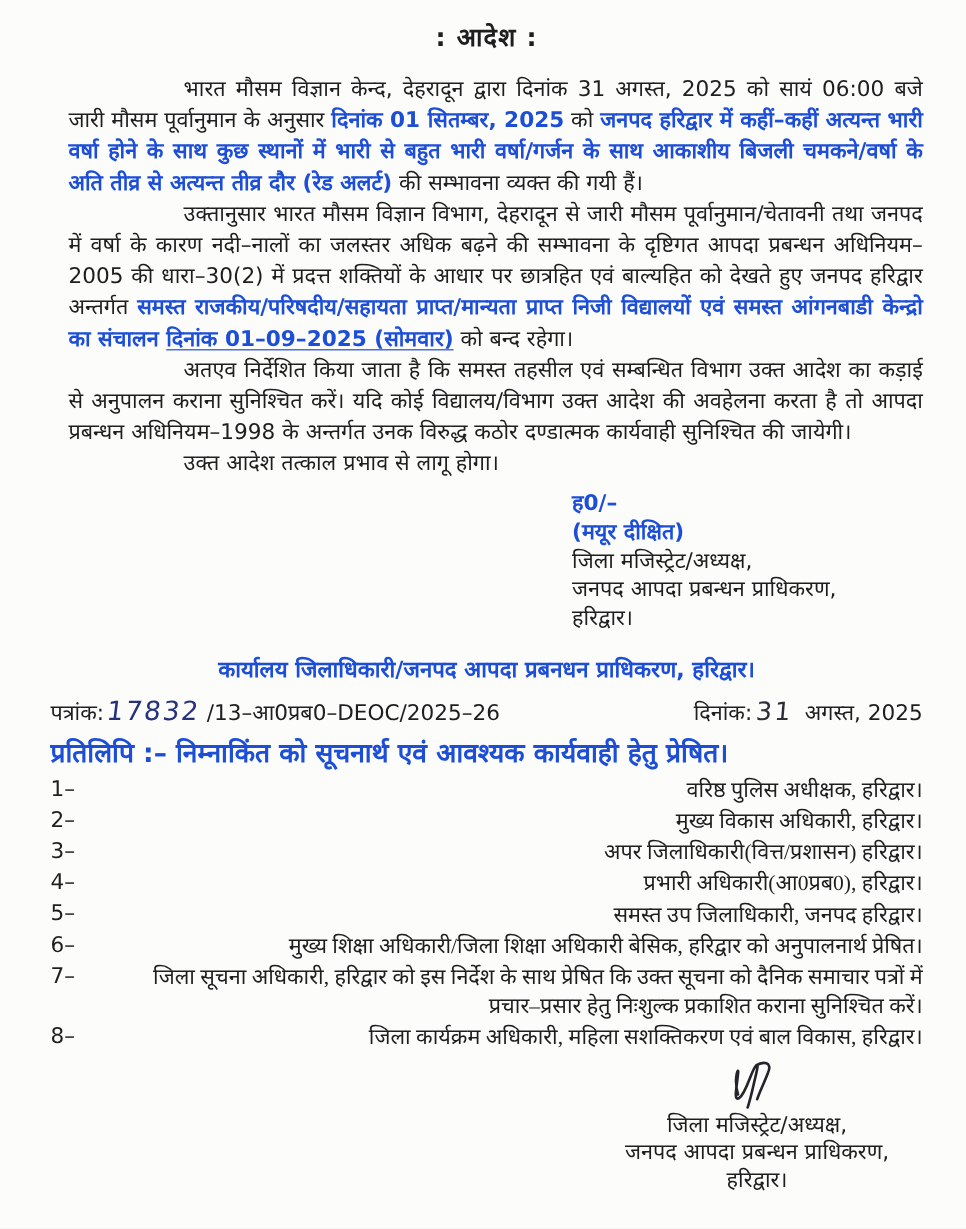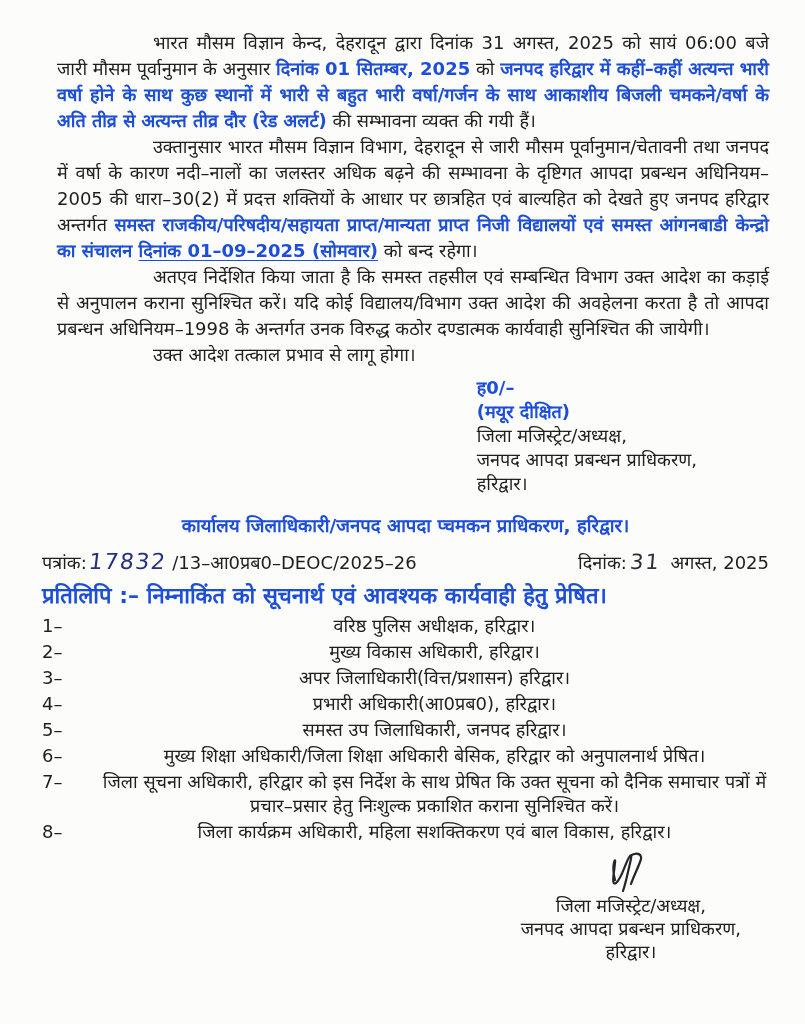--- a/index.html
+++ b/index.html
@@ -67,53 +67,54 @@
     transform:skewX(-5deg);
     margin:0 10px 0 3px;
   }
   .copy-line {
     font-size:22px;
     margin-top:5px;
   }
   .recipients { margin-top:5px; font-size:18px; }
   .recipient-row { display:flex; line-height:24px; margin-top:2px; }
   .recipient-row .num { flex:none; width:58px; }
-  .recipient-row .rtext { flex:1; text-align:center; }
+  .recipient-row .rtext { flex:1; text-align:right;font-family:Liberation Serif, serif; }
   .sig-bottom {
     width:fit-content;
     margin:6px 28px 0 auto;
     text-align:center;
     font-size:18px;
     line-height:23px;
   }
   .scribble { display:block; margin:0 auto 2px auto; }
 </style>
 </head>
 <body>
 
 <div class="page">
 
+  <div class="title">: आदेश :</div>
 
   <p class="para first"><span>भारत मौसम विज्ञान केन्द, देहरादून द्वारा दिनांक 31 अगस्त, 2025 को सायं 06:00 बजे जारी मौसम पूर्वानुमान के अनुसार </span><span class="b">दिनांक 01 सितम्बर, 2025</span><span> को </span><span class="b">जनपद हरिद्वार में कहीं–कहीं अत्यन्त भारी वर्षा होने के साथ कुछ स्थानों में भारी से बहुत भारी वर्षा/गर्जन के साथ आकाशीय बिजली चमकने/वर्षा के अति तीव्र से अत्यन्त तीव्र दौर (रेड अलर्ट)</span><span> की सम्भावना व्यक्त की गयी हैं।</span></p>
 
   <p class="para"><span>उक्तानुसार भारत मौसम विज्ञान विभाग, देहरादून से जारी मौसम पूर्वानुमान/चेतावनी तथा जनपद में वर्षा के कारण नदी–नालों का जलस्तर अधिक बढ़ने की सम्भावना के दृष्टिगत आपदा प्रबन्धन अधिनियम–2005 की धारा–30(2) में प्रदत्त शक्तियों के आधार पर छात्रहित एवं बाल्यहित को देखते हुए जनपद हरिद्वार अन्तर्गत </span><span class="b">समस्त राजकीय/परिषदीय/सहायता प्राप्त/मान्यता प्राप्त निजी विद्यालयों एवं समस्त आंगनबाडी केन्द्रो का संचालन </span><span class="b u">दिनांक 01–09–2025 (सोमवार)</span><span> को बन्द रहेगा।</span></p>
 
   <p class="para">अतएव निर्देशित किया जाता है कि समस्त तहसील एवं सम्बन्धित विभाग उक्त आदेश का कड़ाई से अनुपालन कराना सुनिश्चित करें। यदि कोई विद्यालय/विभाग उक्त आदेश की अवहेलना करता है तो आपदा प्रबन्धन अधिनियम–1998 के अन्तर्गत उनक विरुद्ध कठोर दण्डात्मक कार्यवाही सुनिश्चित की जायेगी।</p>
 
   <p class="para">उक्त आदेश तत्काल प्रभाव से लागू होगा।</p>
 
   <div class="sig-top">
     <div class="b">ह0/–</div>
     <div class="b">(मयूर दीक्षित)</div>
     <div>जिला मजिस्ट्रेट/अध्यक्ष,</div>
     <div>जनपद आपदा प्रबन्धन प्राधिकरण,</div>
     <div>हरिद्वार।</div>
   </div>
 
-  <div class="office-line b">कार्यालय जिलाधिकारी/जनपद आपदा प्चमकन प्राधिकरण, हरिद्वार।</div>
+  <div class="office-line b">कार्यालय जिलाधिकारी/जनपद आपदा प्रबनधन प्राधिकरण, हरिद्वार।</div>
 
   <div class="ref-row">
     <div class="ref-left"><span>पत्रांक:</span><span class="hand-blue">17832</span><span>/13–आ0प्रब0–DEOC/2025–26</span></div>
     <div class="ref-right"><span>दिनांक:</span><span class="hand-dark">31</span><span>अगस्त, 2025</span></div>
   </div>
 
   <div class="copy-line b">प्रतिलिपि :– निम्नाकिंत को सूचनार्थ एवं आवश्यक कार्यवाही हेतु प्रेषित।</div>
 
   <div class="recipients">
     <div class="recipient-row">

